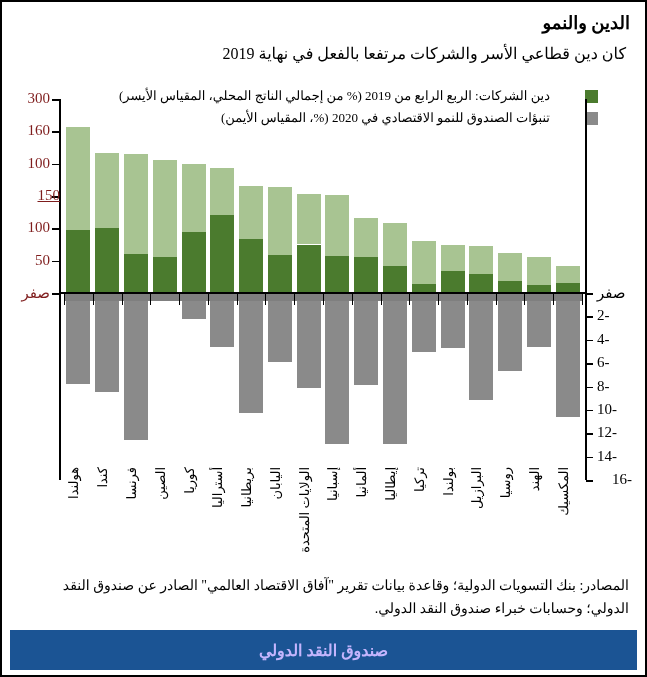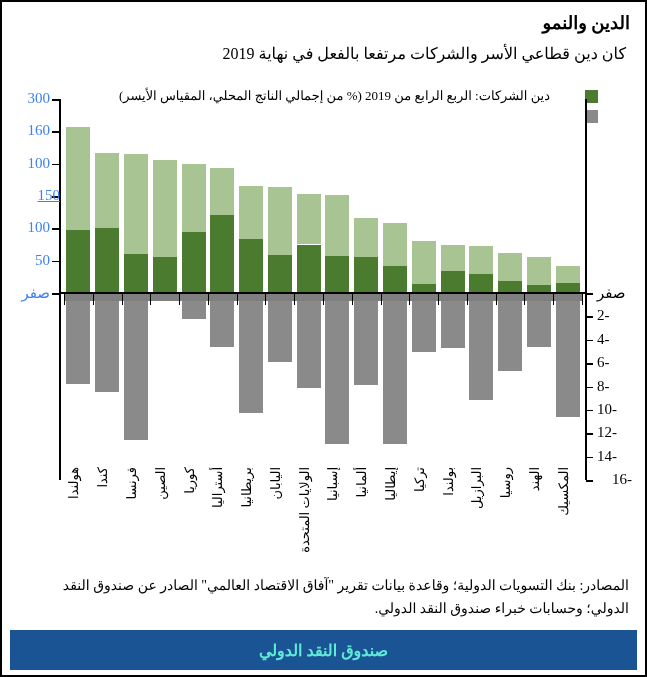--- a/index.html
+++ b/index.html
@@ -7,44 +7,45 @@
   #frame{position:relative;width:647px;height:677px;border:2px solid #000;box-sizing:border-box;background:#fff;overflow:hidden;padding-left:8px;}
   .title{position:absolute;top:10px;right:15px;font-size:18px;font-weight:bold;color:#000;}
   .subtitle{position:absolute;top:42px;right:19px;font-size:16px;color:#000;}
   .legend{position:absolute;top:86px;right:47px;direction:rtl;}
   .legend-row{display:flex;align-items:center;justify-content:flex-start;margin-bottom:6px;direction:rtl;gap:32px;}
   .legend-swatch{width:13px;height:13px;flex:0 0 13px;margin-left:3px;}
   .legend-label{font-size:13px;white-space:nowrap;color:#000;}
   #plot{position:absolute;left:0;top:0;width:647px;height:677px;direction:ltr;}
   .spine{position:absolute;background:#000;}
   .tick{position:absolute;background:#000;}
-  .tick-label-left{position:absolute;font-size:15px;color:#3b82f6;text-align:right;width:40px;direction:rtl;}
+  .tick-label-left{position:absolute;font-size:15px;color:#7f1d1d;text-align:right;width:40px;direction:rtl;}
   .tick-label-right{position:absolute;font-size:15px;color:#000;text-align:left;direction:ltr;}
   .bar{position:absolute;}
   .zero-band{position:absolute;background:#7f7f7f;}
   .zero-line{position:absolute;background:#000;}
   .xlabel{position:absolute;width:120px;height:18px;font-size:13px;color:#000;text-align:right;direction:rtl;transform:rotate(-90deg);white-space:nowrap;line-height:18px;}
   .source{position:absolute;right:16px;left:16px;top:572px;font-size:14px;line-height:1.65;text-align:right;direction:rtl;color:#000;}
   .footer-bar{position:absolute;left:8px;right:8px;top:628px;height:40px;display:flex;align-items:center;justify-content:center;}
-  .footer-text{color:#5eead4;font-weight:bold;font-size:16px;}
+  .footer-text{color:#c4b5fd;font-weight:bold;font-size:16px;}
 </style>
 </head>
 <body>
 
 <div id="frame">
   <div class="title">الدين والنمو</div>
   <div class="subtitle">كان دين قطاعي الأسر والشركات مرتفعا بالفعل في نهاية 2019</div>
 
   <div class="legend" id="legend">
       <div class="legend-row">
         <span class="legend-swatch" style="background: rgb(75, 123, 46);"></span>
         <span class="legend-label">دين الشركات: الربع الرابع من 2019 (% من إجمالي الناتج المحلي، المقياس الأيسر)</span>
       </div>
       <div class="legend-row">
         <span class="legend-swatch" style="background: rgb(138, 138, 138);"></span>
+        <span class="legend-label">تنبؤات الصندوق للنمو الاقتصادي في 2020 (%، المقياس الأيمن)</span>
       </div>
     </div>
 
   <div id="plot">
       <div class="spine" style="left: 57px; top: 97px; width: 1.5px; height: 381px;"></div>
       <div class="spine" style="left: 583px; top: 97px; width: 1.5px; height: 381px;"></div>
       <div class="tick" style="left: 50px; top: 97px; width: 7px; height: 1.5px;"></div>
       <div class="tick-label-left" style="left: 8px; top: 88px;">300</div>
       <div class="tick" style="left: 50px; top: 129.333px; width: 7px; height: 1.5px;"></div>
       <div class="tick-label-left" style="left: 8px; top: 120.333px;">160</div>

